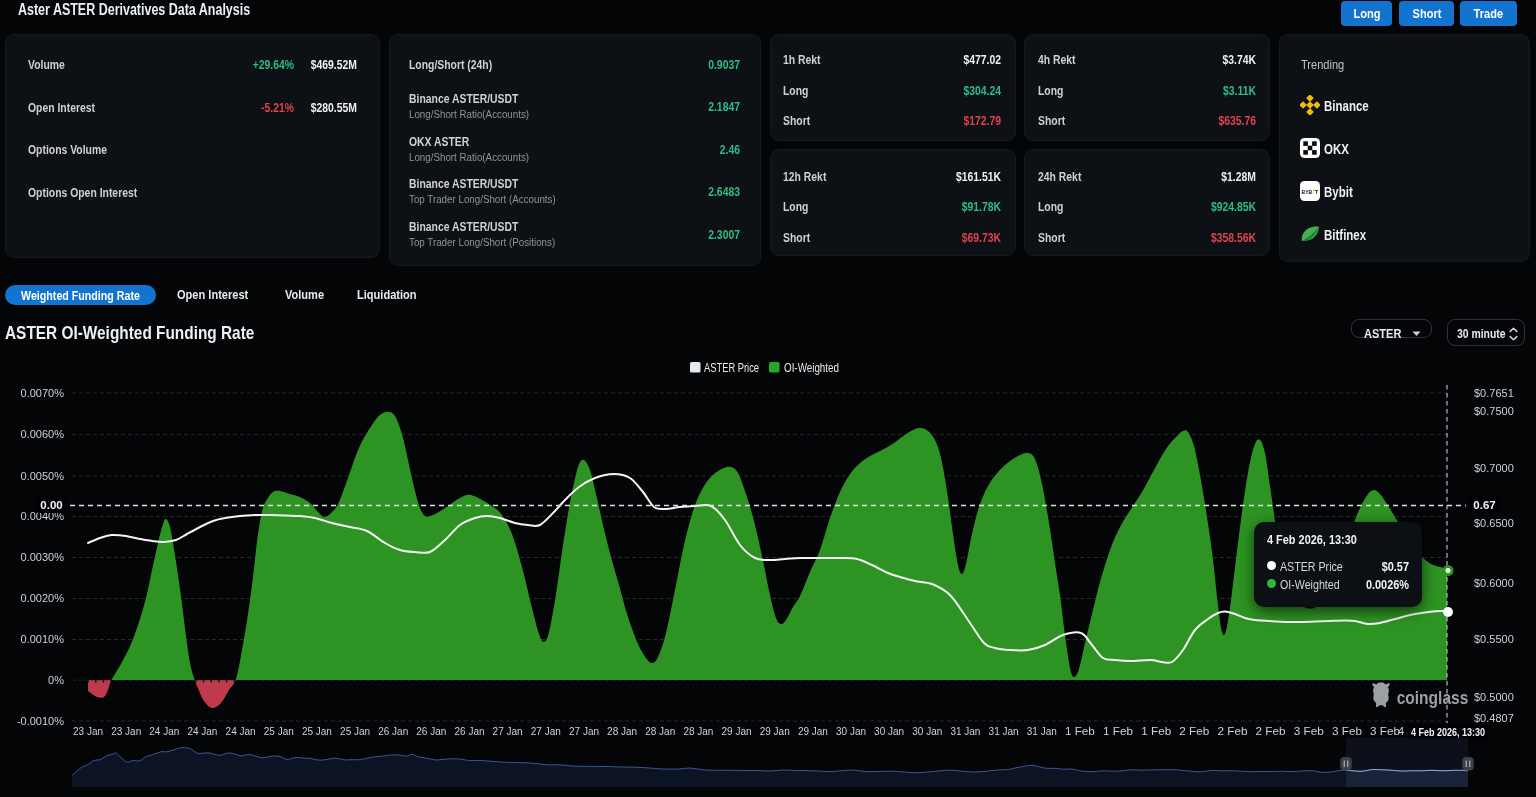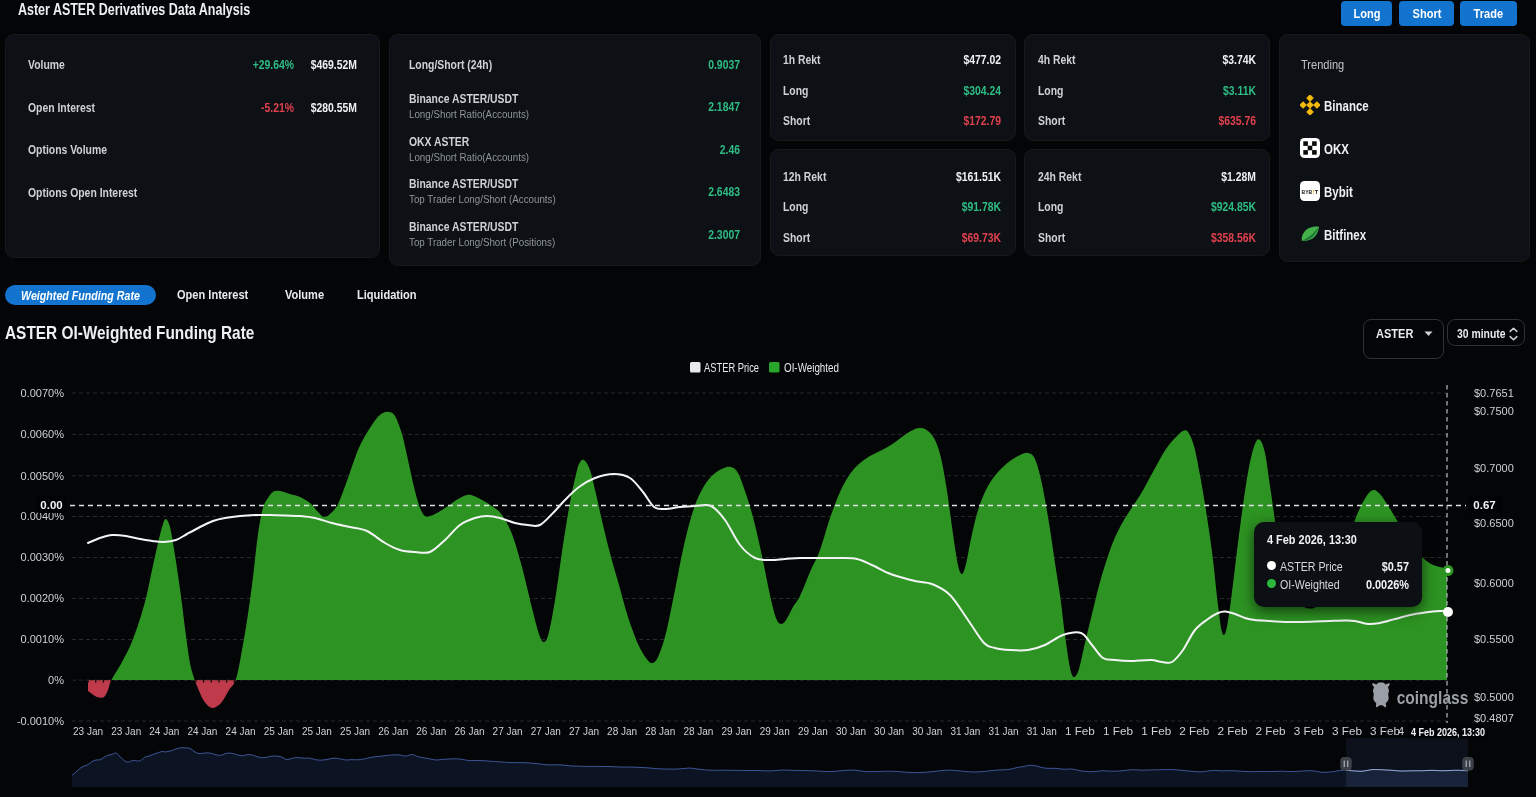--- a/index.html
+++ b/index.html
@@ -121,29 +121,29 @@
   <text x="14.7" y="12.8" font-family="Liberation Sans, sans-serif" font-size="5.6" font-weight="bold" fill="#12100b">T</text>
 </svg>
 <div class="exch" style="left:1324px;top:184px;">Bybit</div>
 
 <svg class="abs" style="left:1300px;top:224px;" width="20" height="20" viewBox="0 0 20 20">
   <path d="M1.8,16.8 C1.2,10.5 5,3.8 14.8,2.6 C16.4,2.4 18.2,2.5 19,2.7 C18.6,8.8 14.6,15.2 7.6,16.5 C5,17 3,17.1 1.8,16.8Z" fill="#43b04a"></path>
   <path d="M1.8,16.8 C4.4,17.2 8,16.6 10.5,14.6 C15.6,10.8 17.8,5.9 19,2.7 C13.5,9.6 6.8,14.9 1.8,16.8Z" fill="#1e7a35"></path>
 </svg>
 <div class="exch" style="left:1324px;top:227px;">Bitfinex</div>
 
-<div class="abs" style="left:5px;top:285px;width:151px;height:20px;background:#1274cf;border-radius:10px;display:flex;align-items:center;justify-content:center;font-style:italic;">
+<div class="abs" style="left:5px;top:285px;width:151px;height:20px;background:#1274cf;border-radius:10px;display:flex;align-items:center;justify-content:center;">
   <span style="color:#fff;font-size:13px;font-weight:700;transform:scaleX(0.82);white-space:nowrap;">Weighted Funding Rate</span>
 </div>
 <div class="tab" style="left:177px;">Open Interest</div>
 <div class="tab" style="left:285px;">Volume</div>
 <div class="tab" style="left:357px;">Liquidation</div>
 
 <div class="abs" style="left:5px;top:322px;color:#eef1f3;font-size:19px;font-weight:700;transform:scaleX(0.81);transform-origin:0 50%;white-space:nowrap;">ASTER OI-Weighted Funding Rate</div>
-<div class="abs" style="left:1351px;top:319px;width:81px;height:40px;border:1px solid #2e3238;border-radius:8px;margin-left:12px;">
+<div class="abs" style="left:1351px;top:319px;width:81px;height:19px;border:1px solid #2e3238;border-radius:8px;">
   <span style="position:absolute;left:12px;top:6px;color:#e8ebee;font-size:13px;font-weight:700;transform:scaleX(0.85);transform-origin:0 50%;">ASTER</span>
   <svg style="position:absolute;right:10px;top:11px;" width="9" height="6" viewBox="0 0 9 6">
       <path d="M0.5,0.5 L4.5,5 L8.5,0.5Z" fill="#cfd3d7"></path>
     </svg>
 </div>
 <div class="abs" style="left:1447px;top:319px;width:78px;height:27px;border:1px solid #2e3238;border-radius:8px;">
   <span style="position:absolute;left:9px;top:6px;color:#e8ebee;font-size:13px;font-weight:700;transform:scaleX(0.8);transform-origin:0 50%;white-space:nowrap;">30 minute</span>
   <svg style="position:absolute;right:6px;top:7px;" width="9" height="14" viewBox="0 0 9 14">
     <path d="M1.2,4.4 L4.5,1.2 L7.8,4.4" stroke="#cfd3d7" stroke-width="1.5" fill="none" stroke-linecap="round" stroke-linejoin="round"></path>
     <path d="M1.2,9.6 L4.5,12.8 L7.8,9.6" stroke="#cfd3d7" stroke-width="1.5" fill="none" stroke-linecap="round" stroke-linejoin="round"></path>

